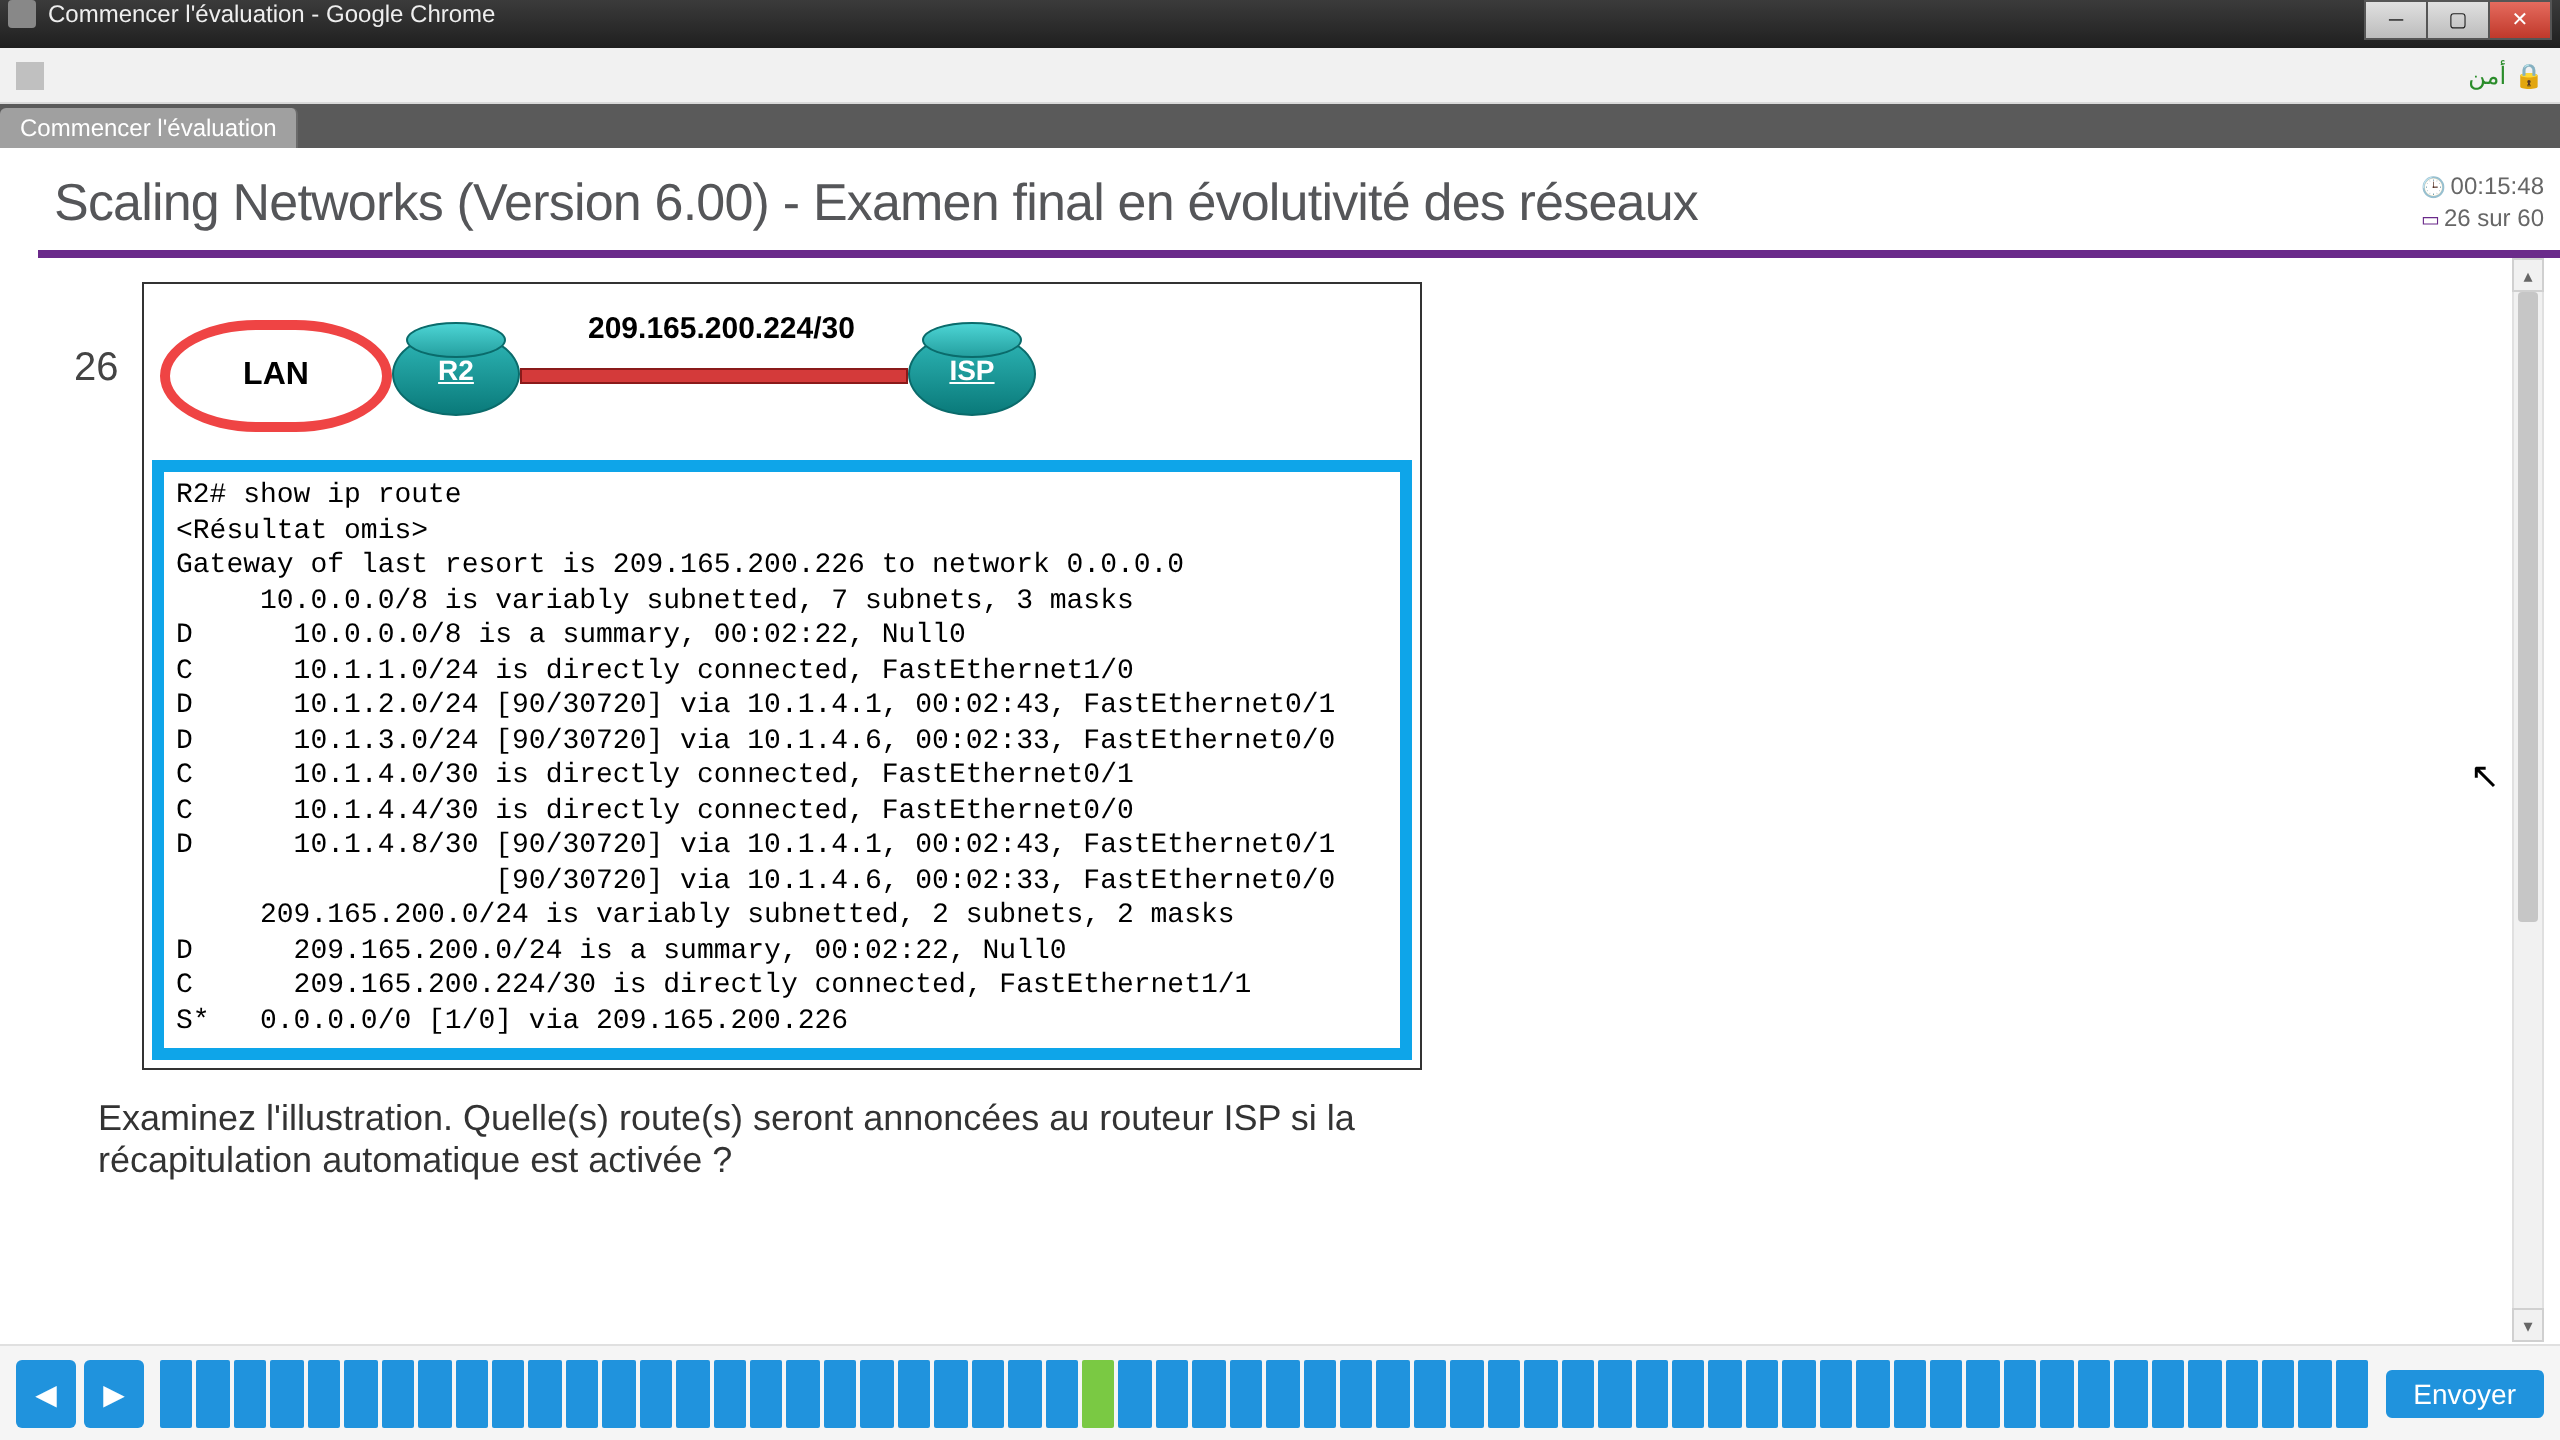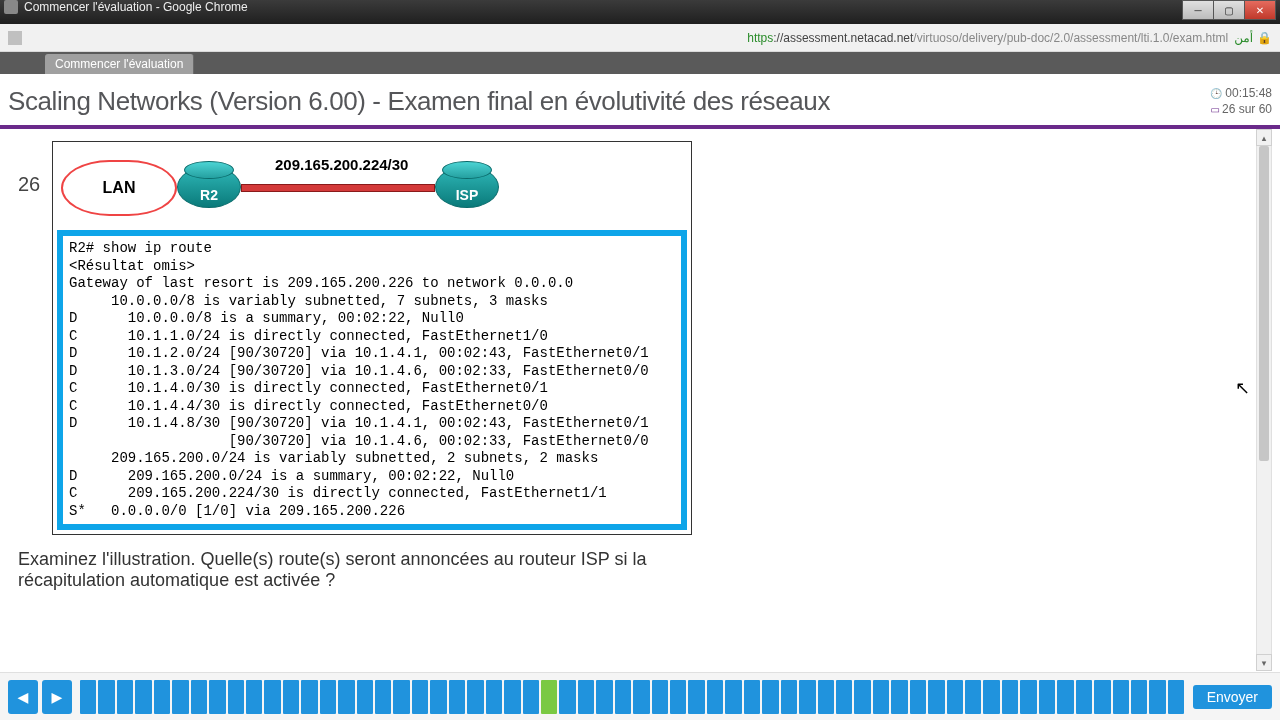--- a/index.html
+++ b/index.html
@@ -13,42 +13,42 @@
   .winbtn.close { background: linear-gradient(to bottom,#e56b5e,#c0392b); color:#fff; }
 
   .addrbar { height: 28px; background: #f1f1f1; border-bottom: 1px solid #d9d9d9; display: flex; align-items: center; padding: 0 8px; font-size: 12px; color: #333; }
   .addrbar .page-favicon { width: 14px; height: 14px; background: #c0c0c0; margin-right: auto; }
   .addrbar .url { color: #444; }
   .addrbar .url .proto { color: #2a8c2a; }
   .addrbar .secure { margin-left: 6px; color: #2a8c2a; }
   .addrbar .lock { margin-left:4px; color:#2a8c2a; }
 
   .browser-tabbar { height: 22px; background: #5a5a5a; display: flex; align-items: stretch; font-size: 12px; }
-  .browser-tab { background: #a0a0a0; color: #fff; padding: 3px 10px; border-right: 1px solid #6a6a6a; border-radius: 3px 3px 0 0; margin-top:2px;margin-left:45px; }
-
-  .assess-body { position: relative; height: 646px; width: 1280px; }
+  .browser-tab { background: #a0a0a0; color: #fff; padding: 3px 10px; border-right: 1px solid #6a6a6a; border-radius: 3px 3px 0 0; margin-top:2px; }
+
+  .assess-body { position: relative; height: 646px; width: 1280px; padding-left: 19px; }
   .exam-title { font-size: 26px; font-weight: 300; color: #555659; padding: 12px 8px 8px; letter-spacing: -0.4px; border-bottom:4px solid #6a2a8a; }
   .hdr-right { position: absolute; top: 12px; right: 8px; font-size: 12px; color: #666; text-align: right; line-height: 1.3; }
   .hdr-right .tiny-icon { color:#6a2a8a; font-size:10px; margin-right:2px; }
 
   .question-area { position: relative; padding: 12px 18px 0 18px; height: 542px; }
   .qnum { position: absolute; left: 18px; top: 12px; font-size: 20px; color: #444; margin-top: 32px; }
   .exhibit-box { margin-left: 34px; width: 640px; border: 1px solid #333; padding: 4px; }
   .diagram { position: relative; height: 78px; width: 100%; }
-  .cloud { position: absolute; width: 116px; height: 56px; border: 2px solid #ef4444; border-radius: 50%/60%; background: #fff; display:flex; align-items:center; justify-content:center; font-size:16px; font-weight:bold; }
+  .cloud { position: absolute; width: 116px; height: 56px; border: 5px solid #ef4444; border-radius: 50%/60%; background: #fff; display:flex; align-items:center; justify-content:center; font-size:16px; font-weight:bold; }
   .cloud.lan { left: 4px; top: 14px; }
   .cloud.net { left: 462px; top: 12px; }
-  .router { position:absolute; width:64px; height:42px; background:linear-gradient(to bottom,#2fb8b8,#0a7a7a); border-radius:50%/50%; border:1px solid #0a6b6b; color:#fff; font-weight:bold; display:flex; align-items:flex-end; justify-content:center; padding-bottom:4px; font-size:14px; }
+  .router { position:absolute; width:64px; height:42px; background:linear-gradient(to bottom,#2fb8b8,#0a7a7a); border-radius:50%/50%; border:1px solid #0a6b6b; color:#fff; font-weight:bold; display:flex; align-items:center; justify-content:center; padding-bottom:4px; font-size:14px;text-decoration:underline; }
   .router .top { position:absolute; left:6px; right:6px; top:-6px; height:18px; background:linear-gradient(to bottom,#4cd4d4,#25a0a0); border-radius:50%; border:1px solid #0a6b6b; }
   .router.r2 { left: 120px; top: 20px; }
   .router.isp { left: 378px; top: 20px; }
   .link-red { position:absolute; left:184px; top:38px; width:194px; height:8px; background:#d43a3a; border:1px solid #8a1a1a; }
   .subnet-label { position:absolute; left:218px; top:10px; font-size:15px; font-weight:bold; }
   .cli-box { border:6px solid #0ea5e9; margin-top:6px; padding:4px 6px; font-family:Liberation Mono, monospace; font-size:14px; white-space:pre; line-height:1.25; }
-  .question-text { margin-left:0; margin-top:14px; font-size:18px; color:#333; max-width:640px; }
+  .question-text { margin-left:12px; margin-top:14px; font-size:18px; color:#333; max-width:640px; }
 
   .scrollhost { position:absolute; right:8px; top:0; width:16px; height:100%; display:flex; flex-direction:column; }
   .arrow-sc { height:17px; background:#f1f1f1; border:1px solid #d0d0d0; font-size:9px; display:flex; align-items:center; justify-content:center; color:#666; }
   .track { flex:1; background:#f1f1f1; border-left:1px solid #e0e0e0; border-right:1px solid #e0e0e0; position:relative; }
   .thumb { position:absolute; left:2px; right:2px; top:0; height:62%; background:#c6c6c6; border-radius:2px; }
 
   .bottombar { position:absolute; left:0; right:0; bottom:0; background:#f5f5f5; border-top:1px solid #e0e0e0; padding:6px 8px; height:48px; display:flex; align-items:center; }
   .navbtn { width:30px; height:34px; background:#2093dd; color:#fff; border:none; border-radius:3px; font-size:14px; display:flex; align-items:center; justify-content:center; margin-right:4px; cursor:pointer; }
   .q-grid { display:flex; gap:2px; margin-left:4px; margin-right:8px; flex:1; }
   .q-cell { flex:1; height:34px; background:#2093dd; border-radius:1px; }
@@ -67,23 +67,20 @@
   <span class="title">Commencer l'évaluation - Google Chrome</span>
   <div class="winbtns">
     <div class="winbtn min">─</div>
     <div class="winbtn max">▢</div>
     <div class="winbtn close">✕</div>
   </div>
 </div>
 
 <div class="addrbar">
   <span class="page-favicon"></span>
-  <span class="url">
-    <span class="proto">https</span><span>://assessment.netacad.net</span><span style="color:#888">/virtuoso/delivery/pub-doc/2.0/assessment/lti.1.0/exam.html</span>
-  </span>
   <span class="secure">أمن</span>
   <span class="lock">🔒</span>
 </div>
 
 <div class="browser-tabbar">
   <div class="browser-tab">Commencer l'évaluation</div>
 </div>
 
 <div class="assess-body">
 

